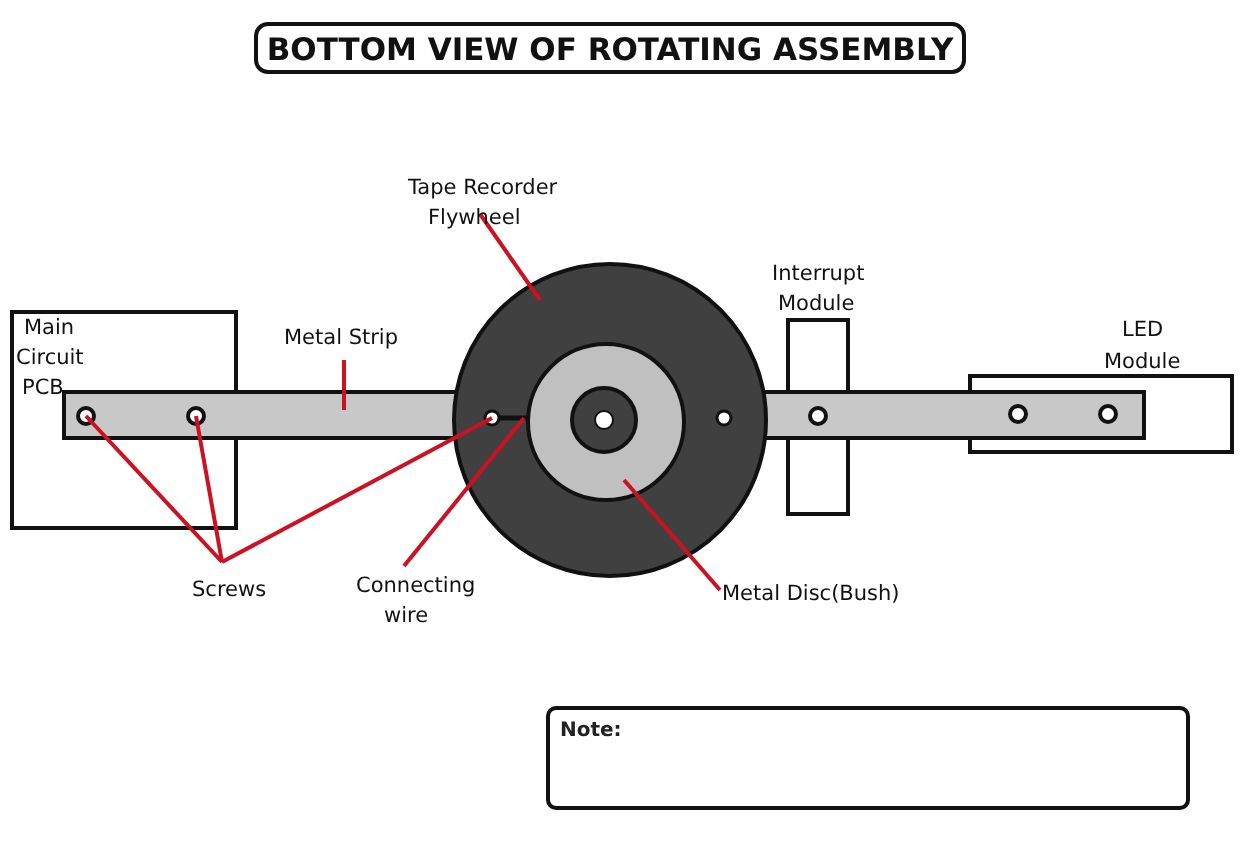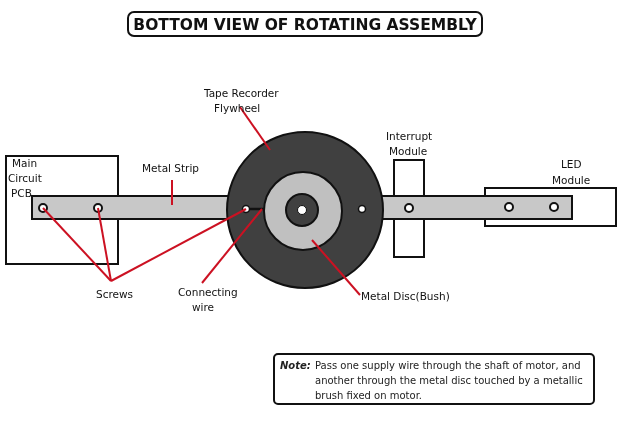--- a/index.html
+++ b/index.html
@@ -6,21 +6,21 @@
     body { width: 620px; height: 428px; position: relative; overflow: hidden; font-family: "DejaVu Sans", sans-serif; }
     svg { position: absolute; left: 0; top: 0; }
     .lbl { font-family: "DejaVu Sans", sans-serif; font-size: 10.5px; fill: #111; }
     .title-text { font-family: "DejaVu Sans", sans-serif; font-size: 15.5px; font-weight: bold; fill: #111; }
     .note-box {
       position: absolute; left: 273px; top: 353px; width: 322px; height: 52px;
       border: 2px solid #111; border-radius: 5px; box-sizing: border-box;
       font-family: "DejaVu Sans", sans-serif; font-size: 10px; color: #222;
       padding: 3px 6px; line-height: 15px;
     }
-    .note-label { font-weight: bold; position: absolute; left: 5px; top: 3px; font-style: italic; }
+    .note-label { font-weight: bold; position: absolute; left: 5px; top: 3px; }
     .note-text { position: absolute; left: 40px; top: 3px; width: 275px; }
   </style>
 </head>
 <body>
 
 <svg width="620" height="428" viewBox="0 0 620 428">
 
   <rect x="128" y="12" width="354" height="24" rx="6" ry="6" fill="#fff" stroke="#111" stroke-width="2"></rect>
   <text x="305" y="30" text-anchor="middle" class="title-text">BOTTOM VIEW OF ROTATING ASSEMBLY</text>
 
@@ -68,14 +68,13 @@
   <text x="561" y="168" class="lbl">LED</text>
   <text x="552" y="184" class="lbl">Module</text>
   <text x="96" y="298" class="lbl">Screws</text>
   <text x="178" y="296" class="lbl">Connecting</text>
   <text x="192" y="311" class="lbl">wire</text>
   <text x="361" y="300" class="lbl">Metal Disc(Bush)</text>
 </svg>
 
 <div class="note-box">
   <span class="note-label">Note:</span>
-  <span class="note-text">Pass one supply wire through the shaft of motor, and another through the metal disc touched by a metallic brush fixed on motor.</span>
 </div>
 
 </body></html>

